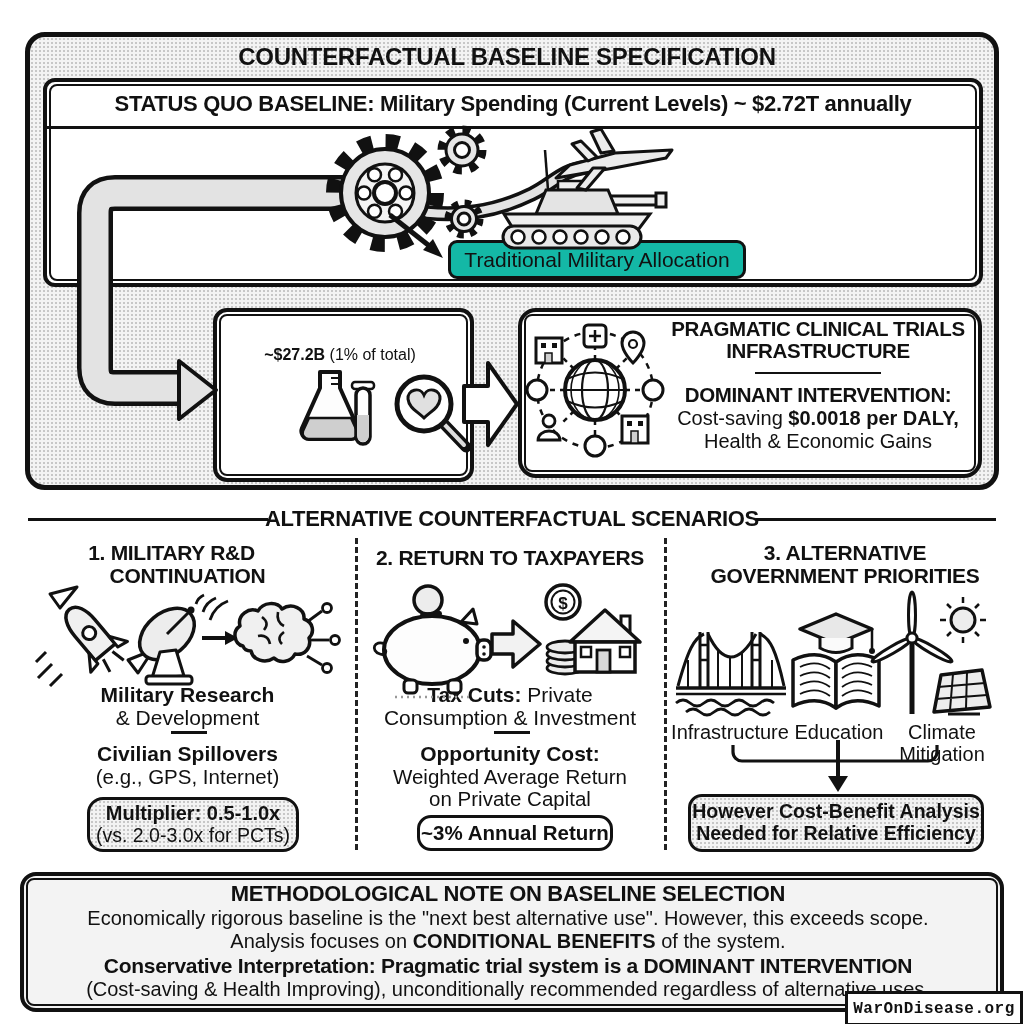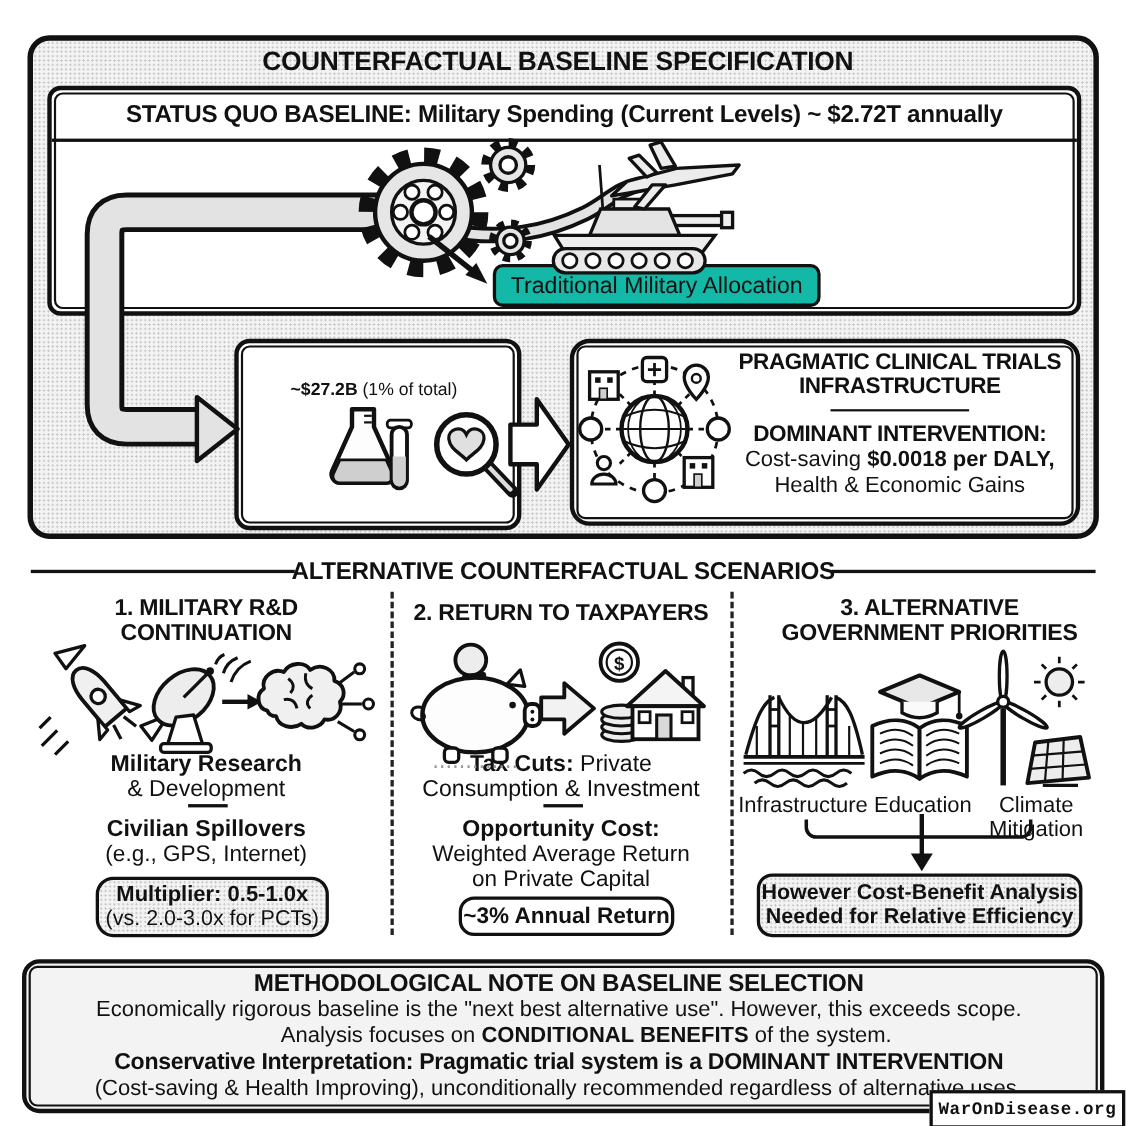--- a/index.html
+++ b/index.html
@@ -62,21 +62,21 @@
   </div>
   <div class="txt ctr" style="left:668px;top:430px;width:300px;font-size:20px;">Health &amp; Economic Gains</div>
 
   <div class="rule" style="left:28px;top:518px;width:240px;"></div>
   <div class="rule" style="left:756px;top:518px;width:240px;"></div>
   <div class="txt ctr hdr" style="left:262px;top:507px;width:500px;font-size:22px;">ALTERNATIVE COUNTERFACTUAL SCENARIOS</div>
 
   <div class="dash-div" style="left:355px;top:538px;height:312px;"></div>
   <div class="dash-div" style="left:664px;top:538px;height:312px;"></div>
 
-  <div class="txt ctr hdr" style="left:40px;top:541px;width:295px;font-size:21px;">1. MILITARY R&amp;D</div>
+  <div class="txt ctr hdr" style="left:24px;top:541px;width:295px;font-size:21px;">1. MILITARY R&amp;D</div>
   <div class="txt ctr hdr" style="left:40px;top:564px;width:295px;font-size:21px;">CONTINUATION</div>
   <div class="txt ctr b" style="left:40px;top:683px;width:295px;font-size:21px;">Military Research</div>
   <div class="txt ctr" style="left:40px;top:706px;width:295px;font-size:21px;">&amp; Development</div>
   <div class="mini-rule" style="left:171px;top:731px;width:36px;"></div>
   <div class="txt ctr b" style="left:40px;top:742px;width:295px;font-size:21px;">Civilian Spillovers</div>
   <div class="txt ctr" style="left:40px;top:766px;width:295px;font-size:20.5px;">(e.g., GPS, Internet)</div>
   <div class="pill halftone" style="left:87px;top:797px;width:206px;height:49px;">
     <div class="b" style="font-size:20px;">Multiplier: 0.5-1.0x</div>
     <div style="font-size:19.5px;">(vs. 2.0-3.0x for PCTs)</div>
   </div>
@@ -100,21 +100,21 @@
   <div class="txt ctr" style="left:792px;top:721px;width:94px;font-size:20px;">Education</div>
   <div class="txt ctr" style="left:898px;top:721px;width:88px;font-size:20px;">Climate Mitigation</div>
   <div class="pill halftone" style="left:688px;top:794px;width:290px;height:52px;border-radius:14px;">
     <div class="b" style="font-size:19.5px;">However Cost-Benefit Analysis</div>
     <div class="b" style="font-size:19.5px;">Needed for Relative Efficiency</div>
   </div>
 
   <div class="dbox halftone" style="left:20px;top:872px;width:976px;height:132px;border-radius:16px;background-color:#f3f3f3;"></div>
   <div class="txt ctr b" style="left:24px;top:882px;width:968px;font-size:22px;letter-spacing:-0.3px;">METHODOLOGICAL NOTE ON BASELINE SELECTION</div>
   <div class="txt ctr" style="left:24px;top:907px;width:968px;font-size:20px;">Economically rigorous baseline is the "next best alternative use". However, this exceeds scope.</div>
-  <div class="txt ctr" style="left:24px;top:930px;width:968px;font-size:20px;margin-left:25px;">
+  <div class="txt ctr" style="left:24px;top:930px;width:968px;font-size:20px;">
     <span>Analysis focuses on </span><span class="b">CONDITIONAL BENEFITS</span><span> of the system.</span>
   </div>
   <div class="txt ctr b" style="left:24px;top:954px;width:968px;font-size:21px;letter-spacing:-0.3px;">Conservative Interpretation: Pragmatic trial system is a DOMINANT INTERVENTION</div>
   <div class="txt ctr" style="left:24px;top:978px;width:968px;font-size:20px;">(Cost-saving &amp; Health Improving), unconditionally recommended regardless of alternative uses.</div>
 
   <div id="badge">
     <span>WarOnDisease.org</span>
   </div>
 
   <svg id="art" width="1024" height="1024" viewBox="0 0 1024 1024">

